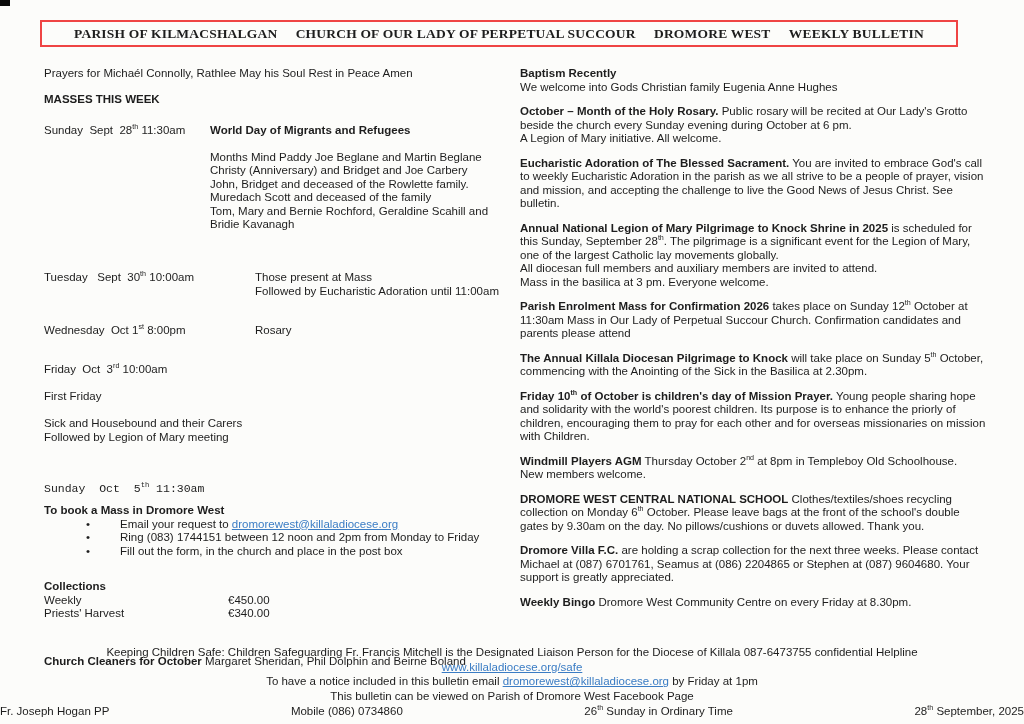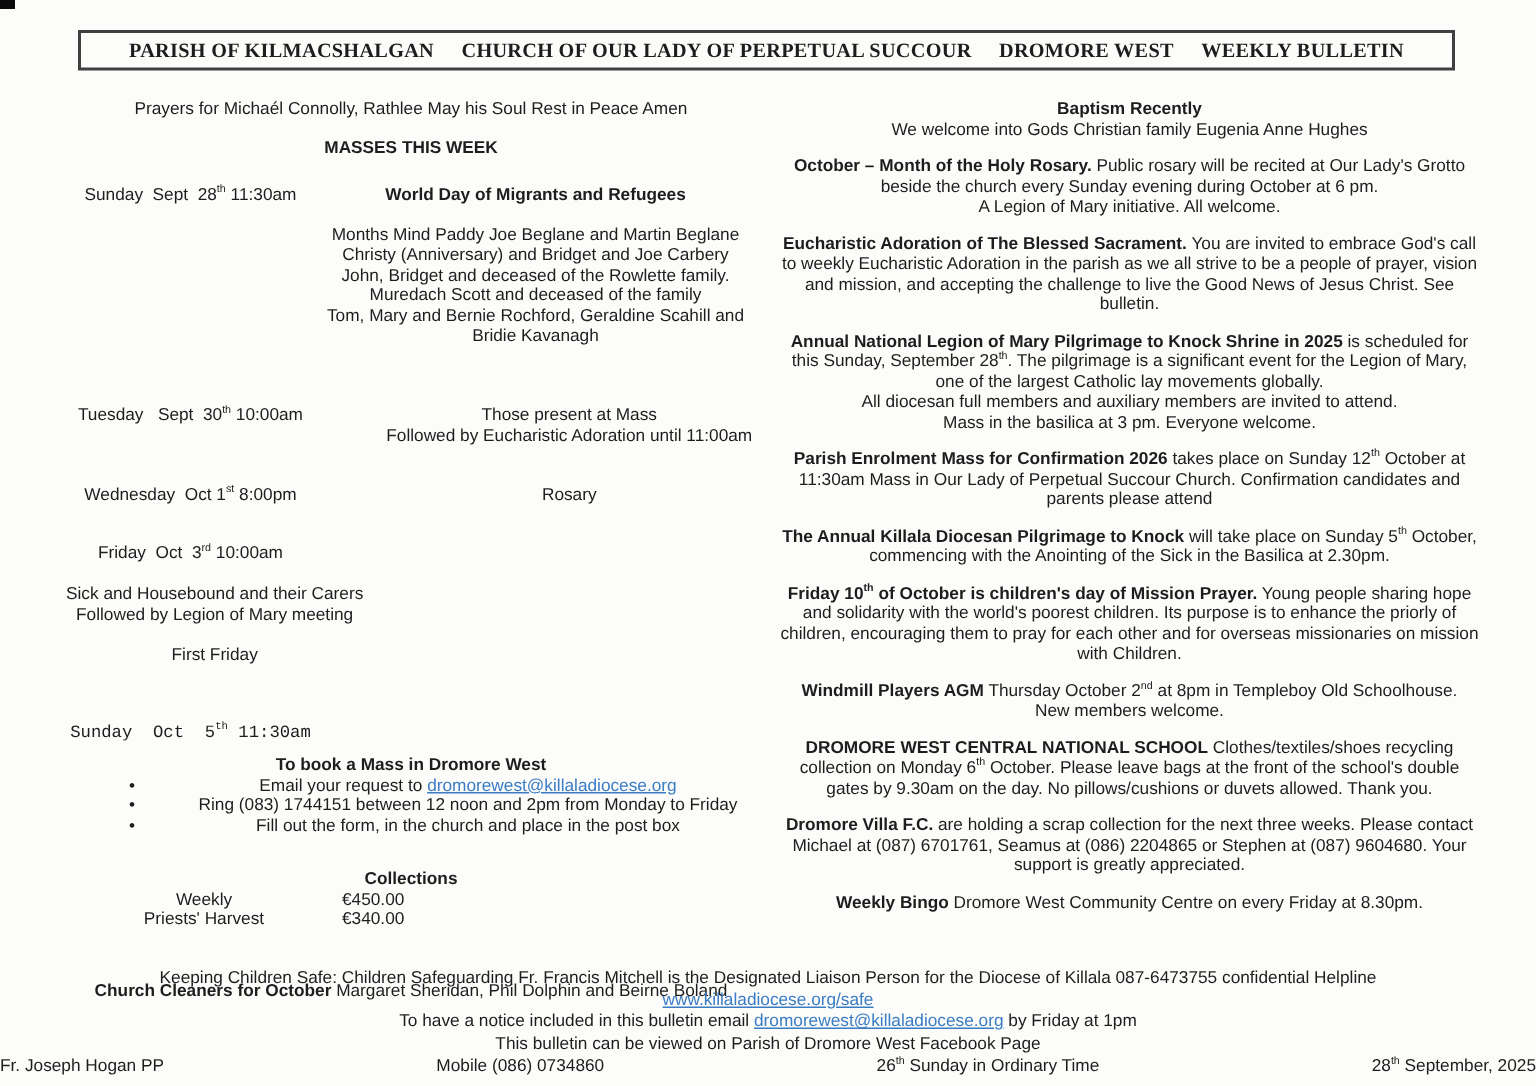--- a/index.html
+++ b/index.html
@@ -4,27 +4,27 @@
 <style>
   html,body{margin:0;padding:0;background:#e8e8e8;}
   .page{
     position:relative;width:1024px;height:724px;background:#fcfcfa;
     font-family:"Liberation Sans","DejaVu Sans",sans-serif;
     font-size:11.5px;line-height:13.5px;color:#1d1d1d;overflow:hidden;
   }
   .corner{position:absolute;left:0;top:0;width:10px;height:6px;background:#0a0a0a;}
   .header-box{
     position:absolute;left:40px;top:20px;width:918px;height:27px;
-    border:2px solid #404040;box-sizing:border-box;
+    border:2px solid #ef4444;box-sizing:border-box;
     display:flex;align-items:center;justify-content:space-between;
     padding:0 32px;
     font-family:"Liberation Serif","DejaVu Serif",serif;
-    font-weight:700;font-size:13.5px;letter-spacing:.2px;white-space:nowrap;margin-left:12px;
+    font-weight:700;font-size:13.5px;letter-spacing:.2px;white-space:nowrap;
   }
-  .main{position:absolute;left:44px;top:67px;width:942px;display:flex;gap:16px;text-align:center;}
+  .main{position:absolute;left:44px;top:67px;width:942px;display:flex;gap:16px;}
   .col-left{width:460px;flex:none;}
   .col-right{width:466px;flex:none;}
   .b{font-weight:700;}
   sup{font-size:.62em;line-height:0;vertical-align:super;}
 
   
   .masses-heading{font-weight:700;margin-top:12px;}
   .mass-row{display:flex;align-items:flex-start;}
   .mt-a{margin-top:4px;}
   .mt-b{margin-top:26px;gap:45px;}
@@ -90,23 +90,23 @@
       </div>
 
       <div class="mass-row mt-b">
         <div class="mass-time">Wednesday  Oct 1<sup>st</sup> 8:00pm</div>
         <div class="mass-desc">Rosary</div>
       </div>
 
       <div class="mass-row has-pre mt-c">
         <div class="mass-time">Friday  Oct  3<sup>rd</sup> 10:00am</div>
         <div class="mass-desc">
+          <div>First Friday</div>
           <div>Sick and Housebound and their Carers
 Followed by Legion of Mary meeting</div>
-          <div>First Friday</div>
         </div>
       </div>
 
       <div class="mass-row mt-d">
         <div class="mass-time">Sunday  Oct  5<sup>th</sup> 11:30am</div>
       </div>
 
       <div class="book">
         <div class="b">To book a Mass in Dromore West</div>
         <ul>

